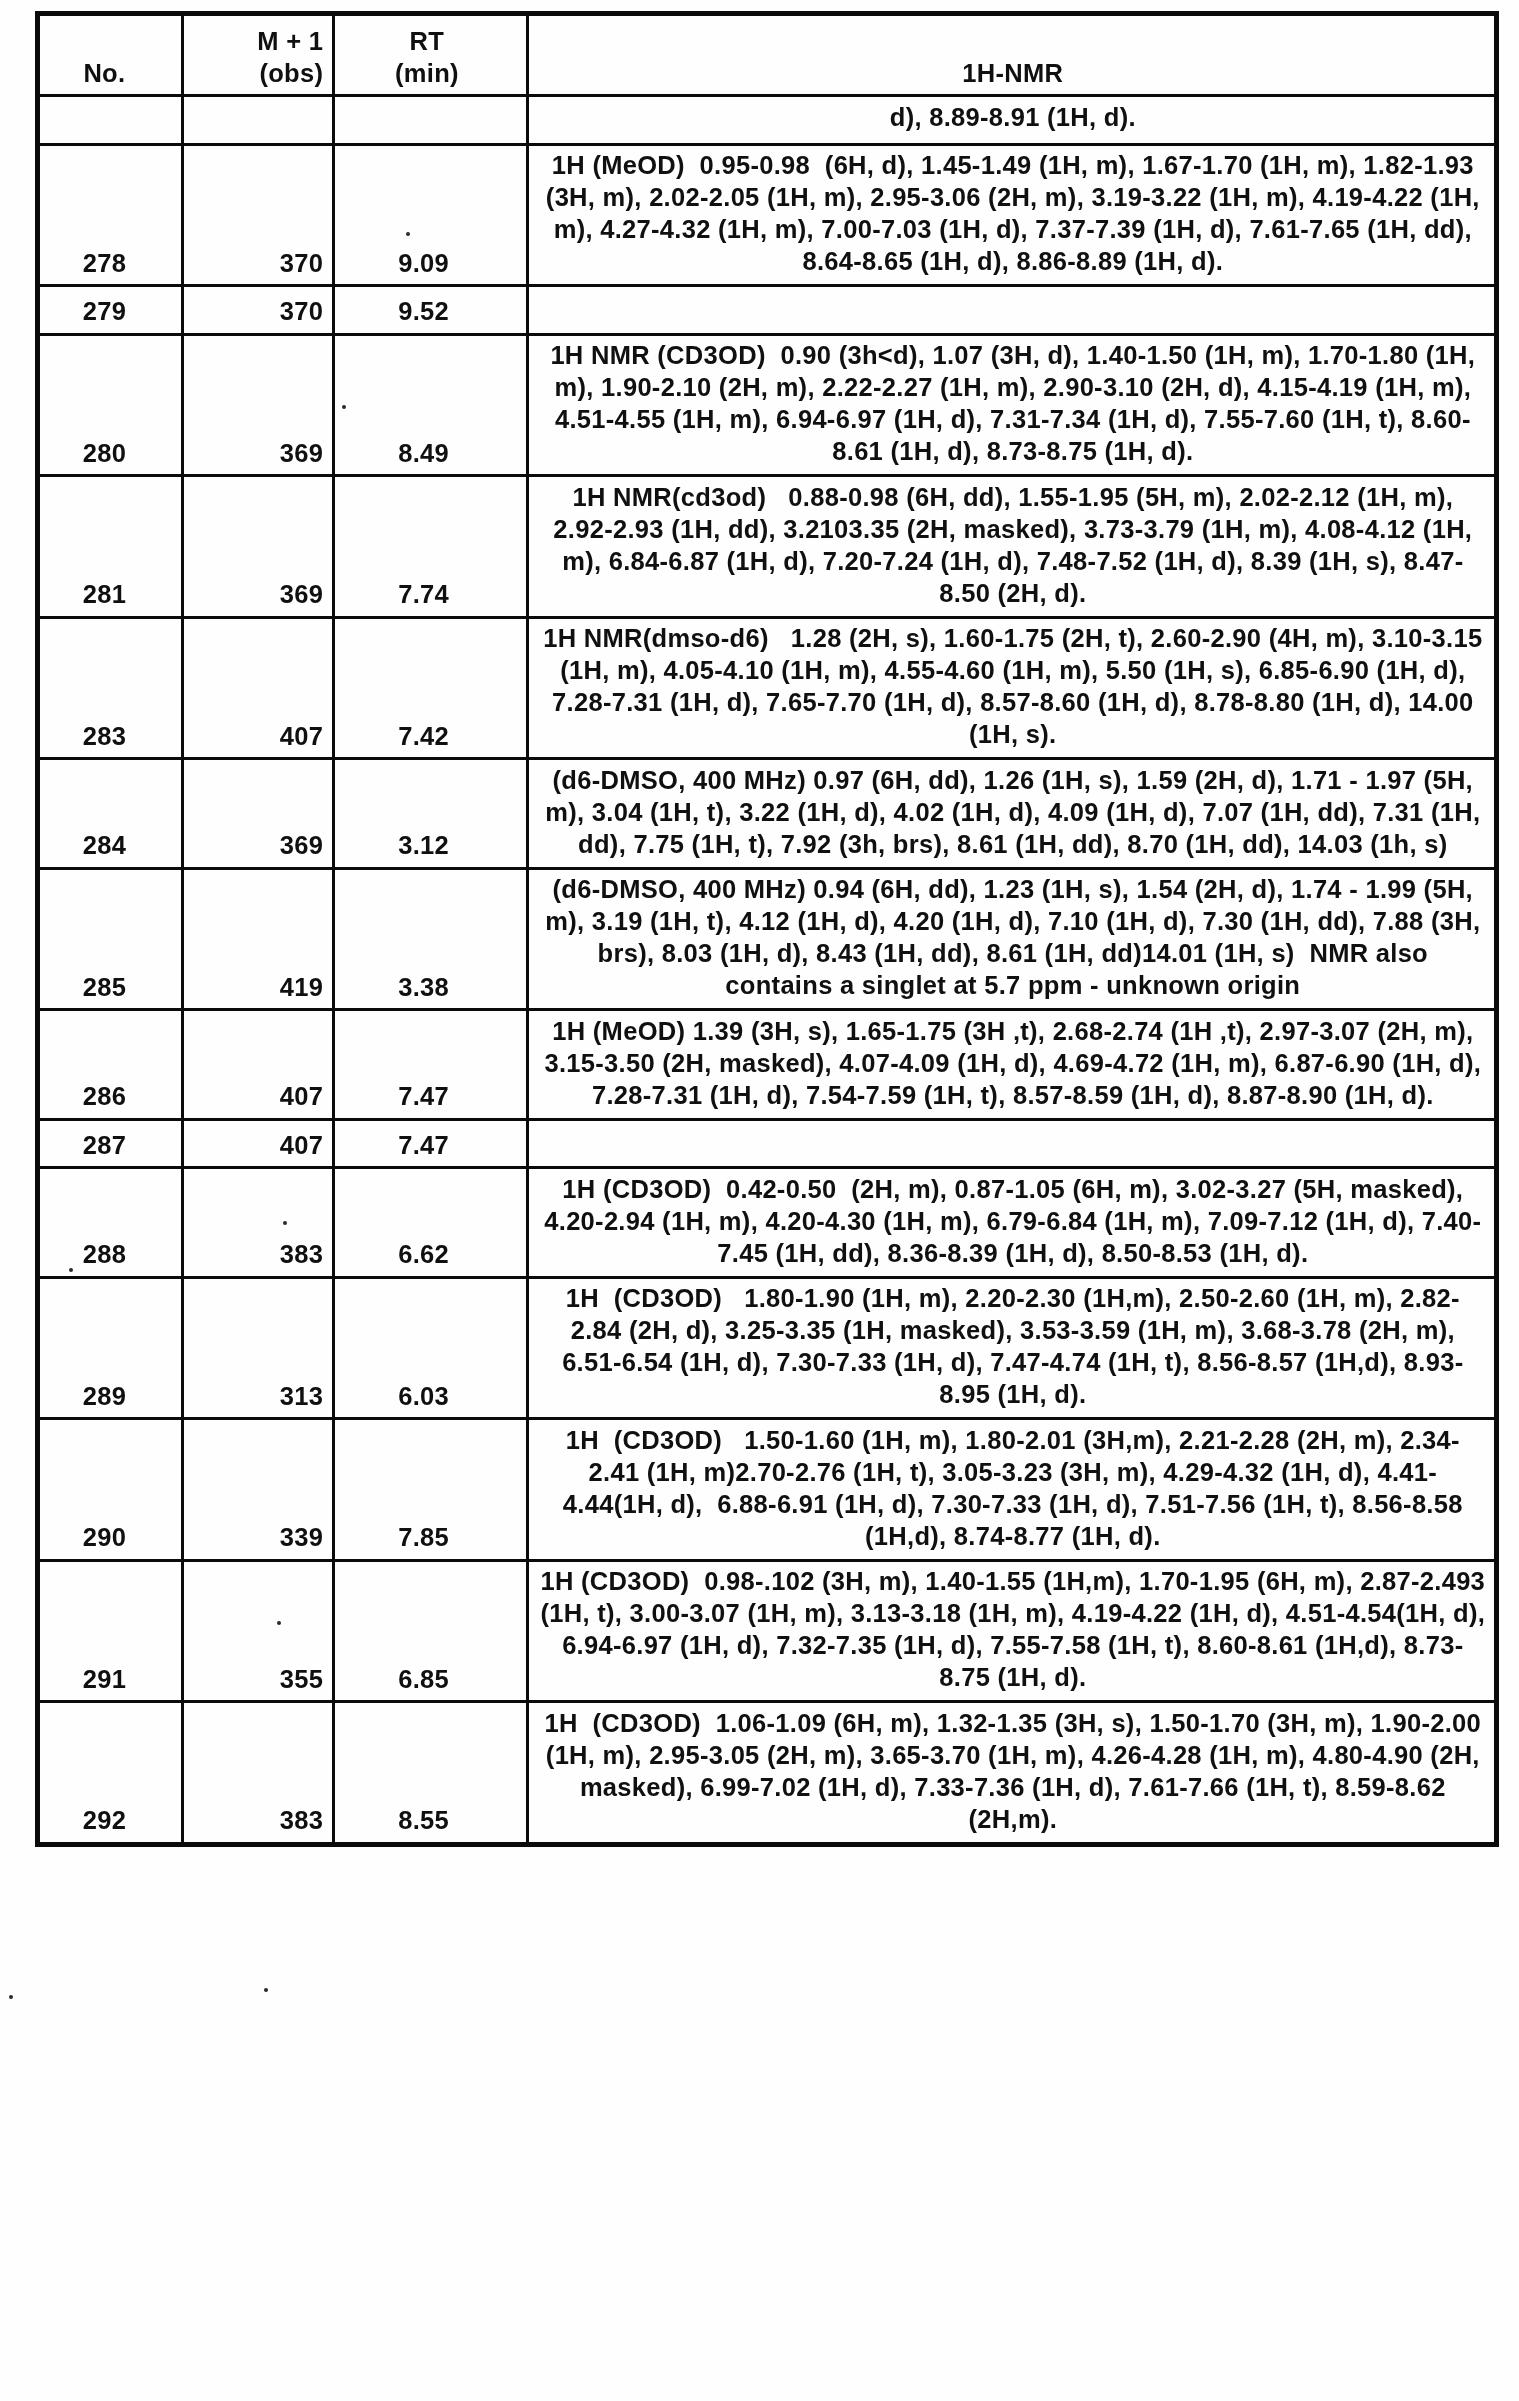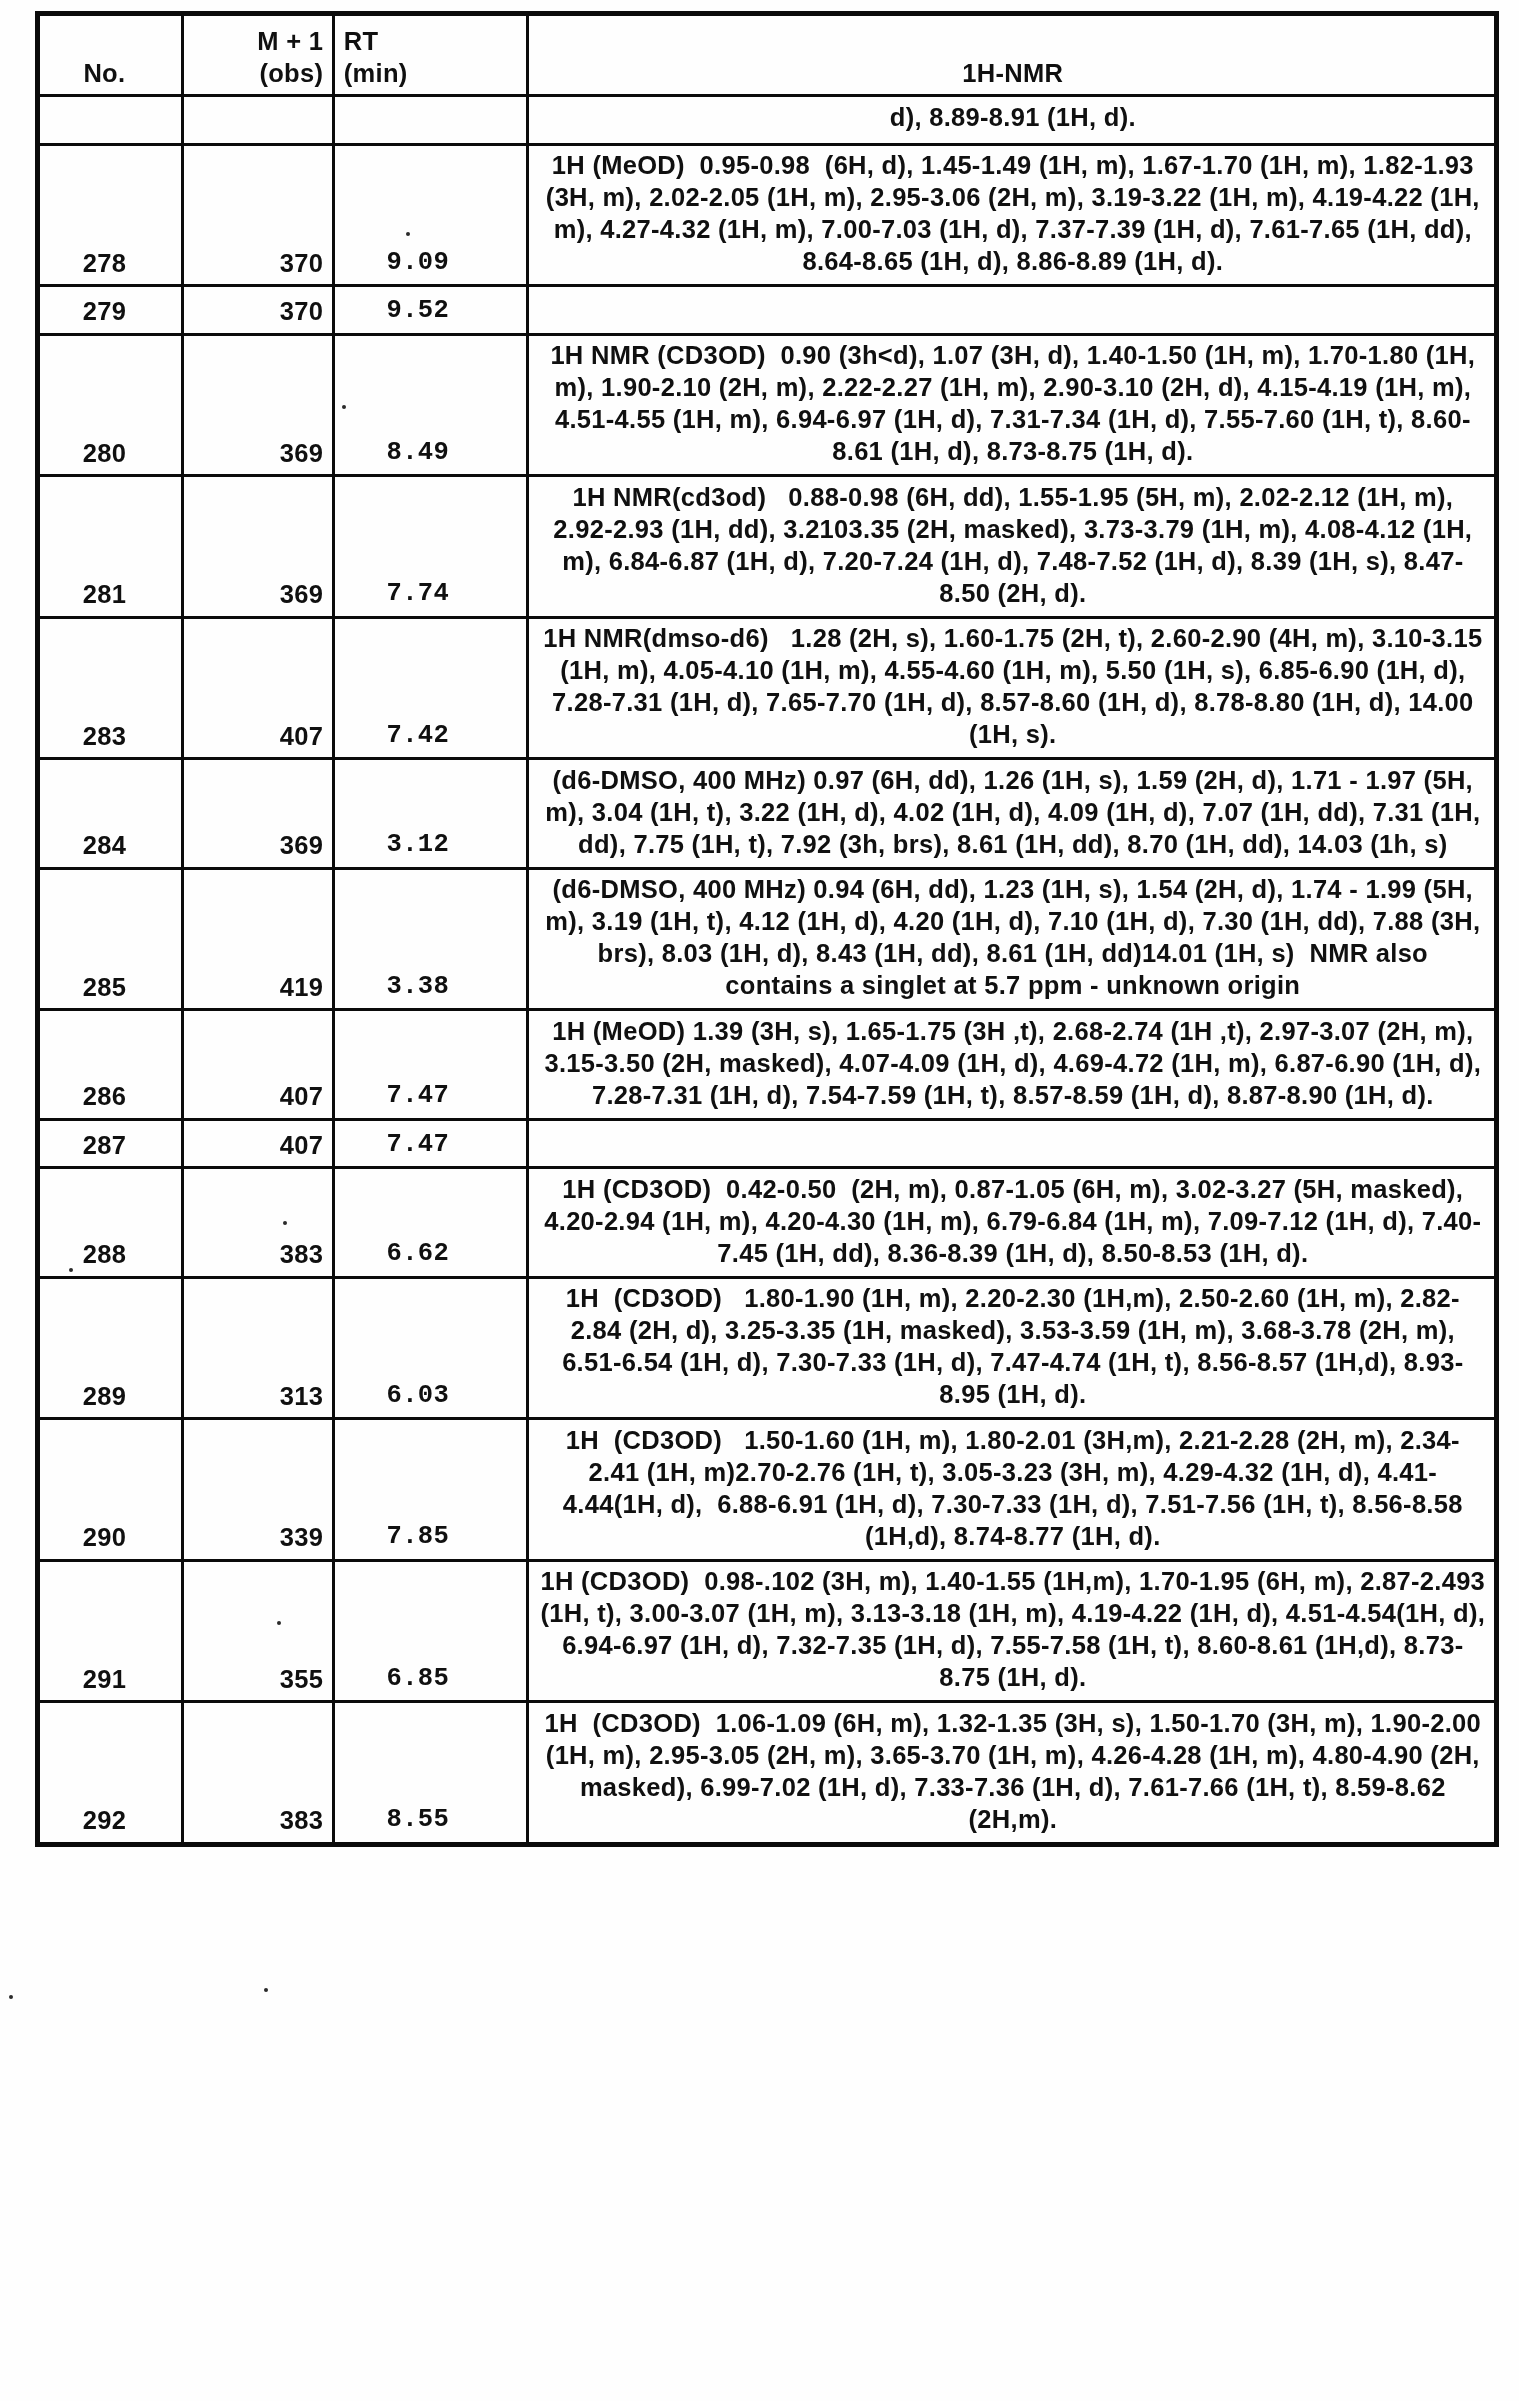--- a/index.html
+++ b/index.html
@@ -34,22 +34,22 @@
     vertical-align: bottom;
     font-size: 25.5px;
     line-height: 32px;
     letter-spacing: 0.3px;
     padding: 2.6px 8.8px 5.3px 8.8px;
     color: #101010;
   }
   thead th { height: 70px; font-weight: 700; }
   th.c-no, td.c-no { text-align: center; padding-right: 21px; }
   th.c-m1, td.c-m1 { text-align: right; }
-  td.c-rt { text-align: right; padding-right: 77px; font-family: Liberation Mono, monospace; }
-  th.c-rt { text-align: left; padding-right: 16px; }
+  td.c-rt { text-align: right; padding-right: 77px; }
+  th.c-rt { text-align: center; padding-right: 16px; }
   th.c-nmr, td.c-nmr { text-align: center; padding-left: 11.4px; }
   td.c-nmr {
     white-space: pre-wrap;
     word-break: normal;
     padding-top: 3.5px;
     padding-bottom: 7px;
     vertical-align: top;
   }
   tr.short td { height: 35px; }
   .hdr-line { display: block; }

